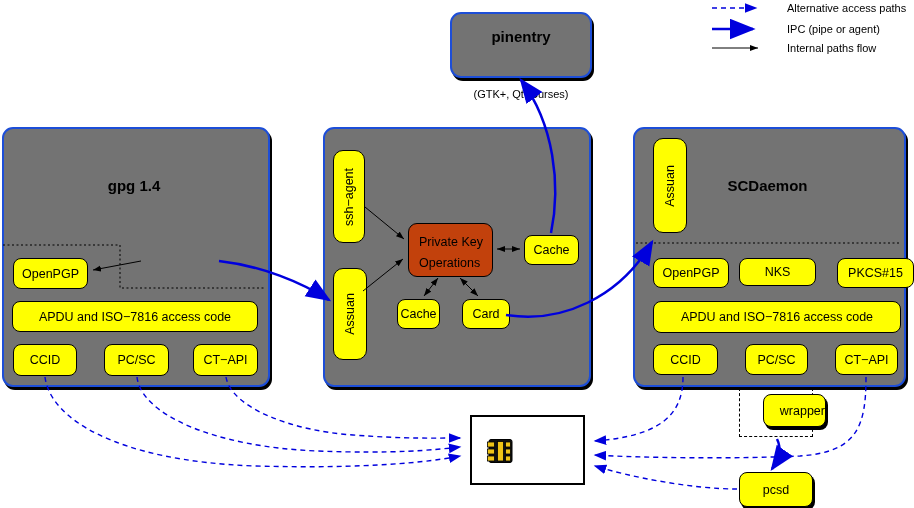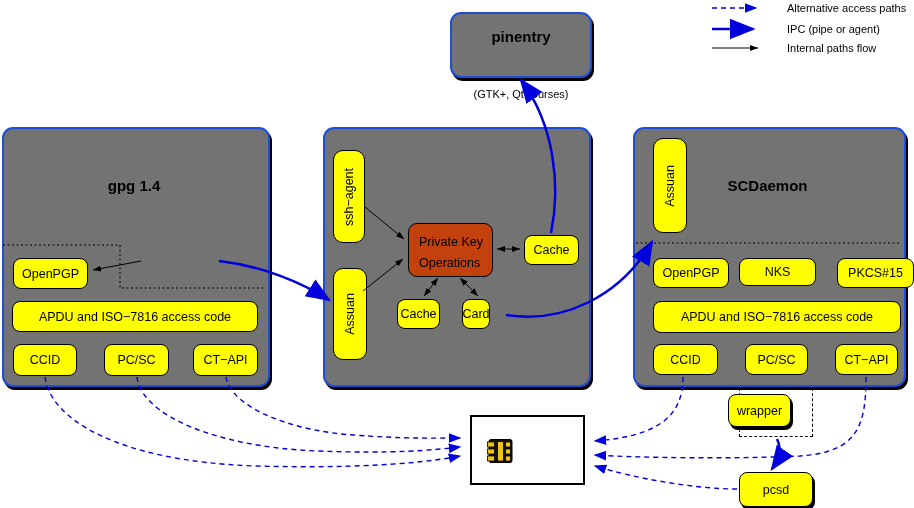--- a/index.html
+++ b/index.html
@@ -63,21 +63,21 @@
   <div class="abs pko boxlayer" style="left:408px;top:223px;width:85px;height:54px;">
     <div>Private Key</div>
     <div>Operations</div>
   </div>
   <div class="abs sbox boxlayer" style="left:524px;top:235px;width:55px;height:30px;text-align:right;">
       <span>Cache</span>
     </div>
   <div class="abs sbox boxlayer" style="left:397px;top:299px;width:43px;height:30px;">
       <span>Cache</span>
     </div>
-  <div class="abs sbox boxlayer" style="left:462px;top:299px;width:28px;height:30px;">
+  <div class="abs sbox boxlayer" style="left:462px;top:299px;width:48px;height:30px;">
       <span>Card</span>
     </div>
 
   <div class="abs title boxlayer" style="left:633px;top:177px;width:269px;text-align:center;">SCDaemon</div>
   <div class="abs vbox boxlayer" style="left:653px;top:138px;width:34px;height:95px;">
       <span>Assuan</span>
     </div>
   <div class="abs sbox boxlayer" style="left:653px;top:258px;width:76px;height:30px;">
       <span>OpenPGP</span>
     </div>
@@ -94,21 +94,21 @@
       <span>CCID</span>
     </div>
   <div class="abs sbox boxlayer" style="left:745px;top:344px;width:63px;height:31px;">
       <span>PC/SC</span>
     </div>
   <div class="abs sbox boxlayer" style="left:835px;top:344px;width:63px;height:31px;">
       <span>CT−API</span>
     </div>
 
   <div class="abs dashedrect boxlayer" style="left:739px;top:388px;width:74px;height:49px;"></div>
-  <div class="abs sbox shadowed boxlayer" style="left:728px;top:394px;width:63px;height:33px;">
+  <div class="abs sbox shadowed boxlayer" style="left:763px;top:394px;width:63px;height:33px;justify-content:flex-end;">
       <span>wrapper</span>
     </div>
   <div class="abs sbox shadowed boxlayer" style="left:739px;top:472px;width:74px;height:35px;">
       <span>pcsd</span>
     </div>
 
   <div class="abs whitecard boxlayer" style="left:470px;top:415px;width:115px;height:70px;">
     <svg class="abs" style="left:14px;top:21px;" width="28" height="27" viewBox="0 0 28 27">
       <rect x="3" y="1.5" width="23" height="23" rx="2" fill="#111" stroke="#000"></rect>
       <rect x="1.5" y="4" width="7" height="5" fill="#f0c417" stroke="#000" stroke-width="0.8"></rect>

